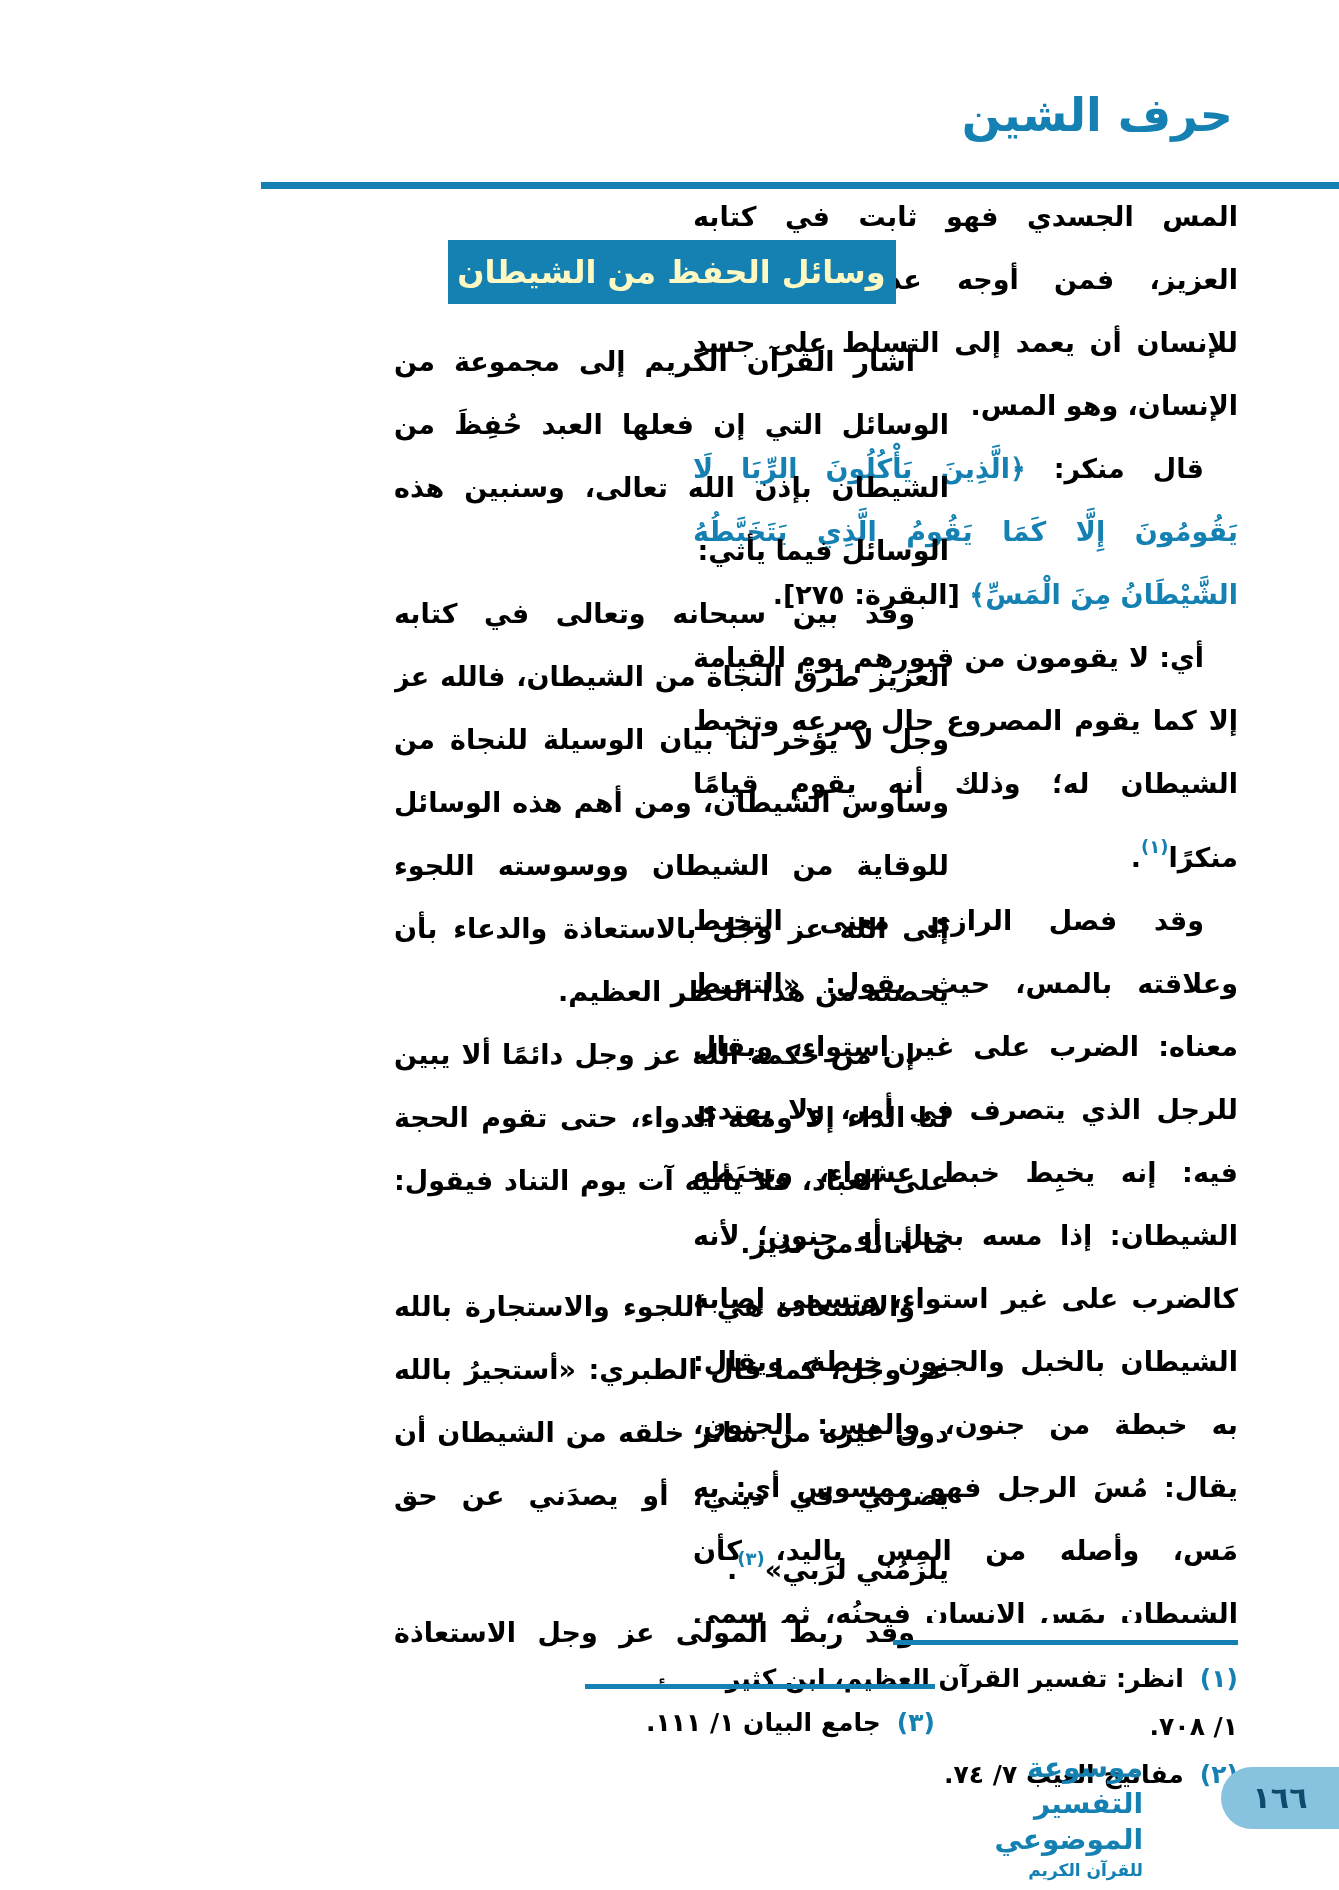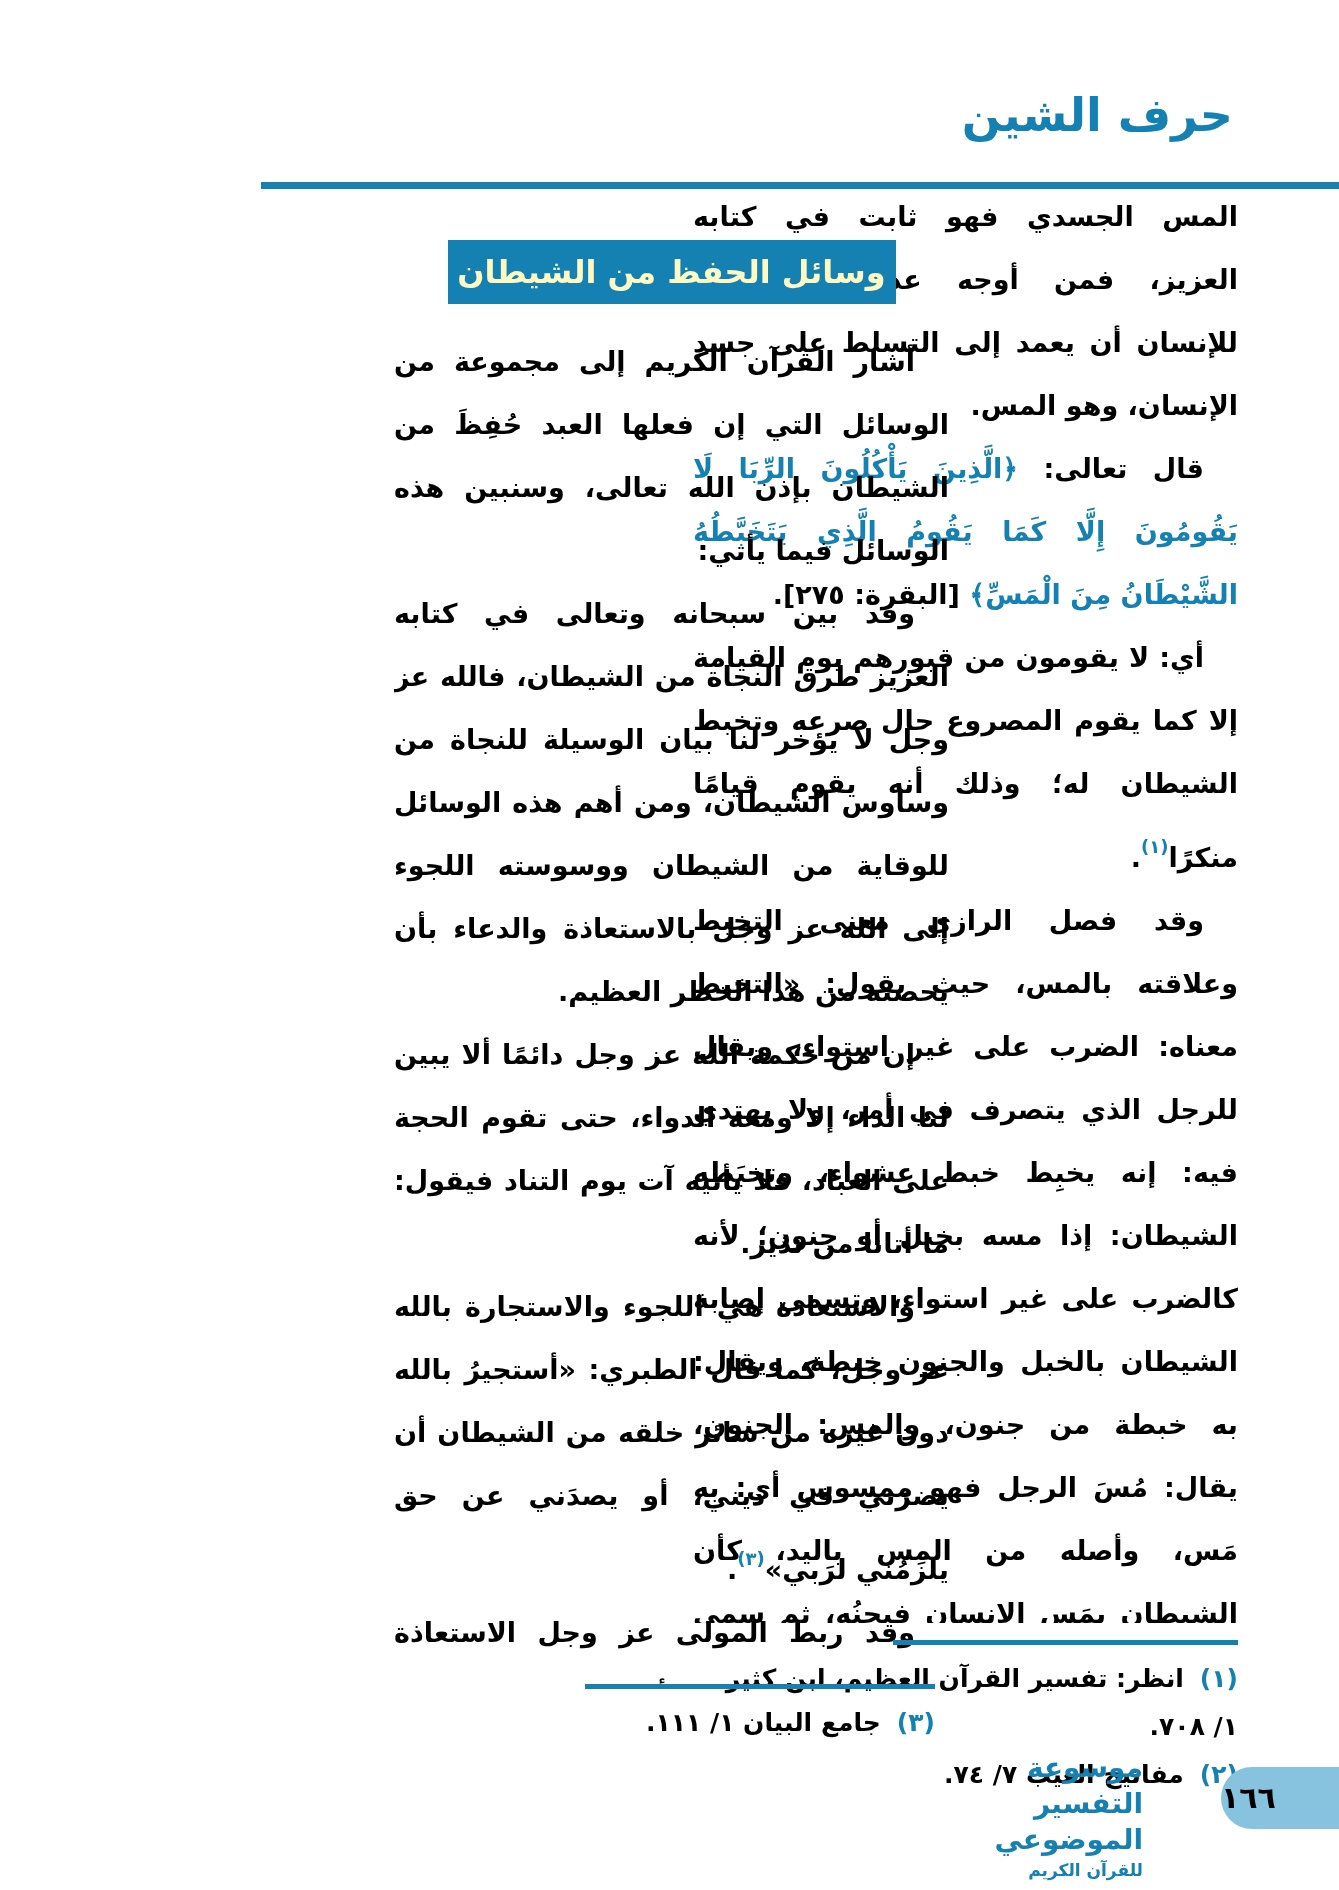--- a/index.html
+++ b/index.html
@@ -55,35 +55,35 @@
   .logo {
     position:absolute; top:1750px; right:196px; width:220px;
     text-align:right; color:var(--accent);
   }
   .logo-l1 { font-size:28px; font-weight:bold; line-height:36px; letter-spacing:-1px; }
   .logo-l2 { font-size:17px; font-weight:bold; line-height:24px; }
   
   .pill {
     position:absolute; top:1767px; right:0; width:118px; height:62px;
     background:var(--pill); border-radius:31px 0 0 31px;
-    color:#000000; text-align:left; line-height:62px;
+    color:#0c4a6e; text-align:center; line-height:62px;
     font-size:30px; font-weight:bold; letter-spacing:6px;
   }
 </style>
 </head>
 <body>
 
 <div class="page" style="--accent: #1581b2; --pill: #87c3de;">
 
   <div class="header-title">حرف الشين</div>
   <div class="header-rule"></div>
 
   <div class="col col-right">
     <p class="p-flush">المس الجسدي فهو ثابت في كتابه العزيز، فمن أوجه عداوة الشيطان للإنسان أن يعمد إلى التسلط على جسد الإنسان، وهو المس.</p>
-    <p><span>قال تعالى: </span><span class="verse">﴿الَّذِينَ يَأْكُلُونَ الرِّبَا لَا يَقُومُونَ إِلَّا كَمَا يَقُومُ الَّذِي يَتَخَبَّطُهُ الشَّيْطَانُ مِنَ الْمَسِّ﴾</span><span> [البقرة: ٢٧٥].</span></p>
+    <p><span>قال منكر: </span><span class="verse">﴿الَّذِينَ يَأْكُلُونَ الرِّبَا لَا يَقُومُونَ إِلَّا كَمَا يَقُومُ الَّذِي يَتَخَبَّطُهُ الشَّيْطَانُ مِنَ الْمَسِّ﴾</span><span> [البقرة: ٢٧٥].</span></p>
     <p><span>أي: لا يقومون من قبورهم يوم القيامة إلا كما يقوم المصروع حال صرعه وتخبط الشيطان له؛ وذلك أنه يقوم قيامًا منكرًا</span><span class="fn-marker">(١)</span><span>.</span></p>
     <p><span>وقد فصل الرازي معنى التخبط وعلاقته بالمس، حيث يقول: «التخبط معناه: الضرب على غير استواء، ويقال للرجل الذي يتصرف في أمر، ولا يهتدي فيه: إنه يخبِط خبط عشواء، وتخبَطه الشيطان: إذا مسه بخبل أو جنون؛ لأنه كالضرب على غير استواء، وتسمى إصابة الشيطان بالخبل والجنون خبطة، ويقال: به خبطة من جنون، والمس: الجنون، يقال: مُسَ الرجل فهو ممسوس أي: به مَس، وأصله من المس باليد، كأن الشيطان يمَس الإنسان فيجنُه، ثم سمي الجنون مسًّا، كما أن الشيطان يتخبطه ويطؤه برجله فيخبله، فسمي الجنون خبطة، فالتخبط بالرِجلِ والمسُ باليد»</span></p>
   </div>
 
   <div class="col col-left">
     <div class="title-box">وسائل الحفظ من الشيطان</div>
     <p>أشار القرآن الكريم إلى مجموعة من الوسائل التي إن فعلها العبد حُفِظَ من الشيطان بإذن الله تعالى، وسنبين هذه الوسائل فيما يأتي:</p>
     <p>وقد بين سبحانه وتعالى في كتابه العزيز طرق النجاة من الشيطان، فالله عز وجل لا يؤخر لنا بيان الوسيلة للنجاة من وساوس الشيطان، ومن أهم هذه الوسائل للوقاية من الشيطان ووسوسته اللجوء إلى الله عز وجل بالاستعاذة والدعاء بأن يحصنه من هذا الخطر العظيم.</p>
     <p>إن من حكمة الله عز وجل دائمًا ألا يبين لنا الداء إلا ومعه الدواء، حتى تقوم الحجة على العباد، فلا يأتيه آت يوم التناد فيقول: ما أتانا من نذير.</p>
     <p><span>والاستعاذة هي اللجوء والاستجارة بالله عز وجل، كما قال الطبري: «أستجيرُ بالله دون غيره من سائر خلقه من الشيطان أن يضرَني في ديني، أو يصدَني عن حق يلزَمُني لرَبي»</span><span class="fn-marker">(٣)</span><span>.</span></p>

